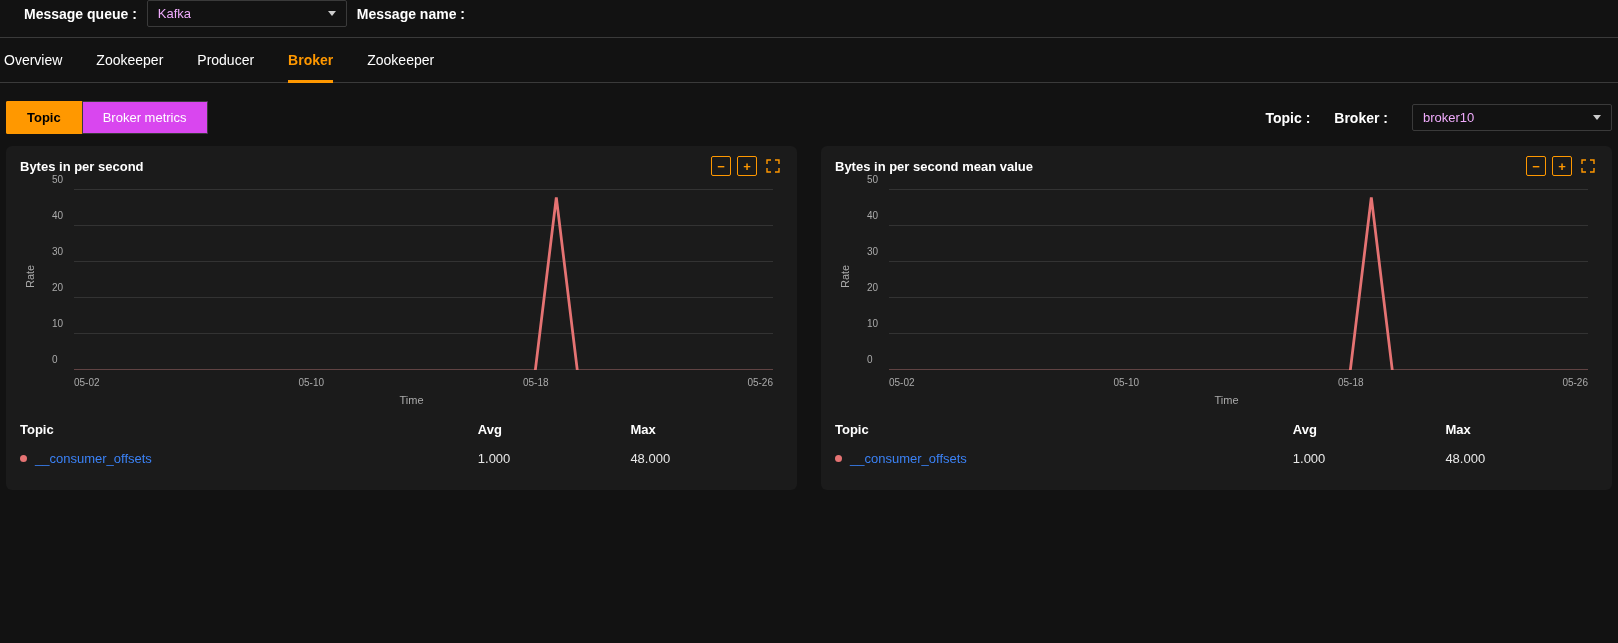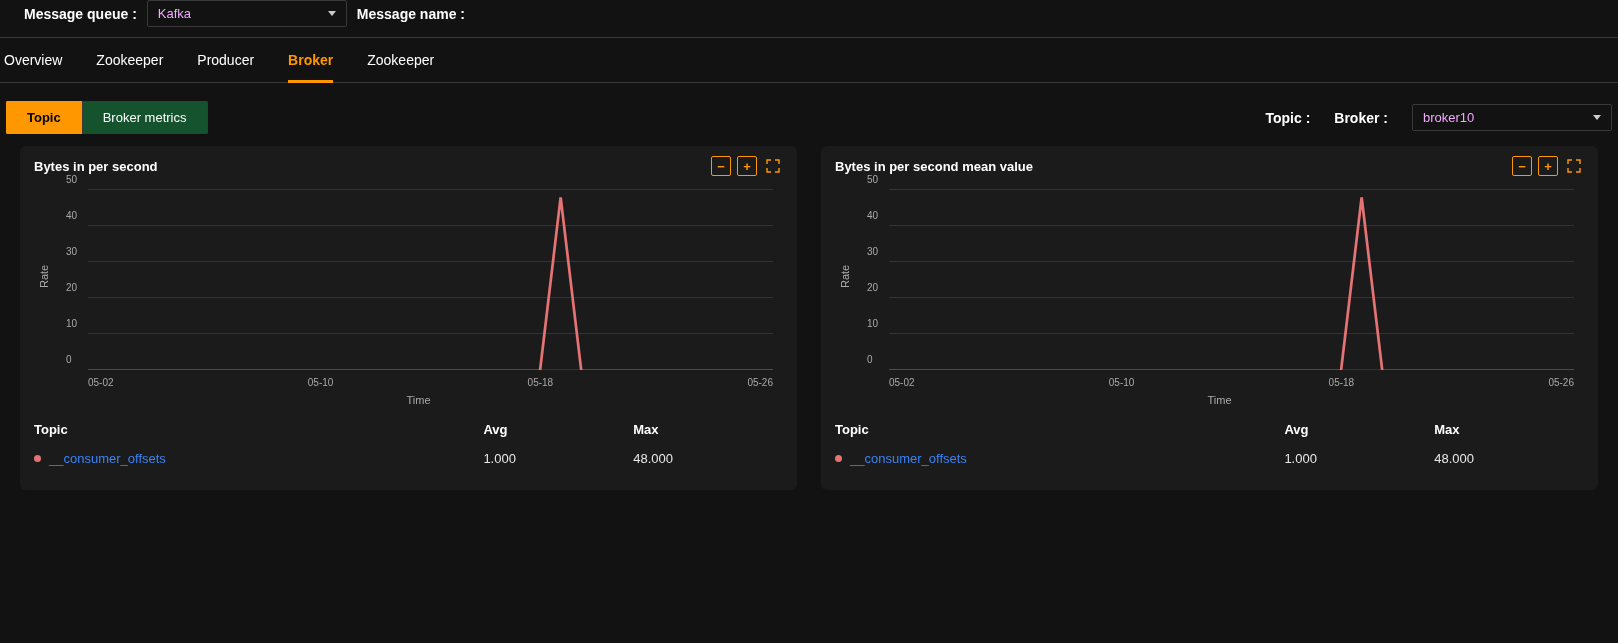--- a/index.html
+++ b/index.html
@@ -70,40 +70,40 @@
   }
   .toggle-group {
     display: flex;
     border-radius: 2px;
     overflow: hidden;
   }
   .toggle-btn {
     padding: 8px 20px;
     font-size: 13px;
     border: 1px solid #3a3a3a;
-    background: #14532d;
+    background: #d946ef;
     color: #fff;
     cursor: pointer;
   }
   .toggle-btn.active {
     background: #ff9800;
     color: #000;
     font-weight: 700;
     border-color: #ff9800;
   }
   .controls-right {
     margin-left: auto;
     display: flex;
     align-items: center;
     gap: 24px;
   }
   .panels {
     display: flex;
     gap: 24px;
-    padding: 0 20px;
+    padding: 0 6px;
   }
   .panel {
     flex: 1;
     background: #1b1b1b;
     border-radius: 6px;
     padding: 10px 14px 24px 14px;
   }
   .panel-header {
     display: flex;
     align-items: center;

